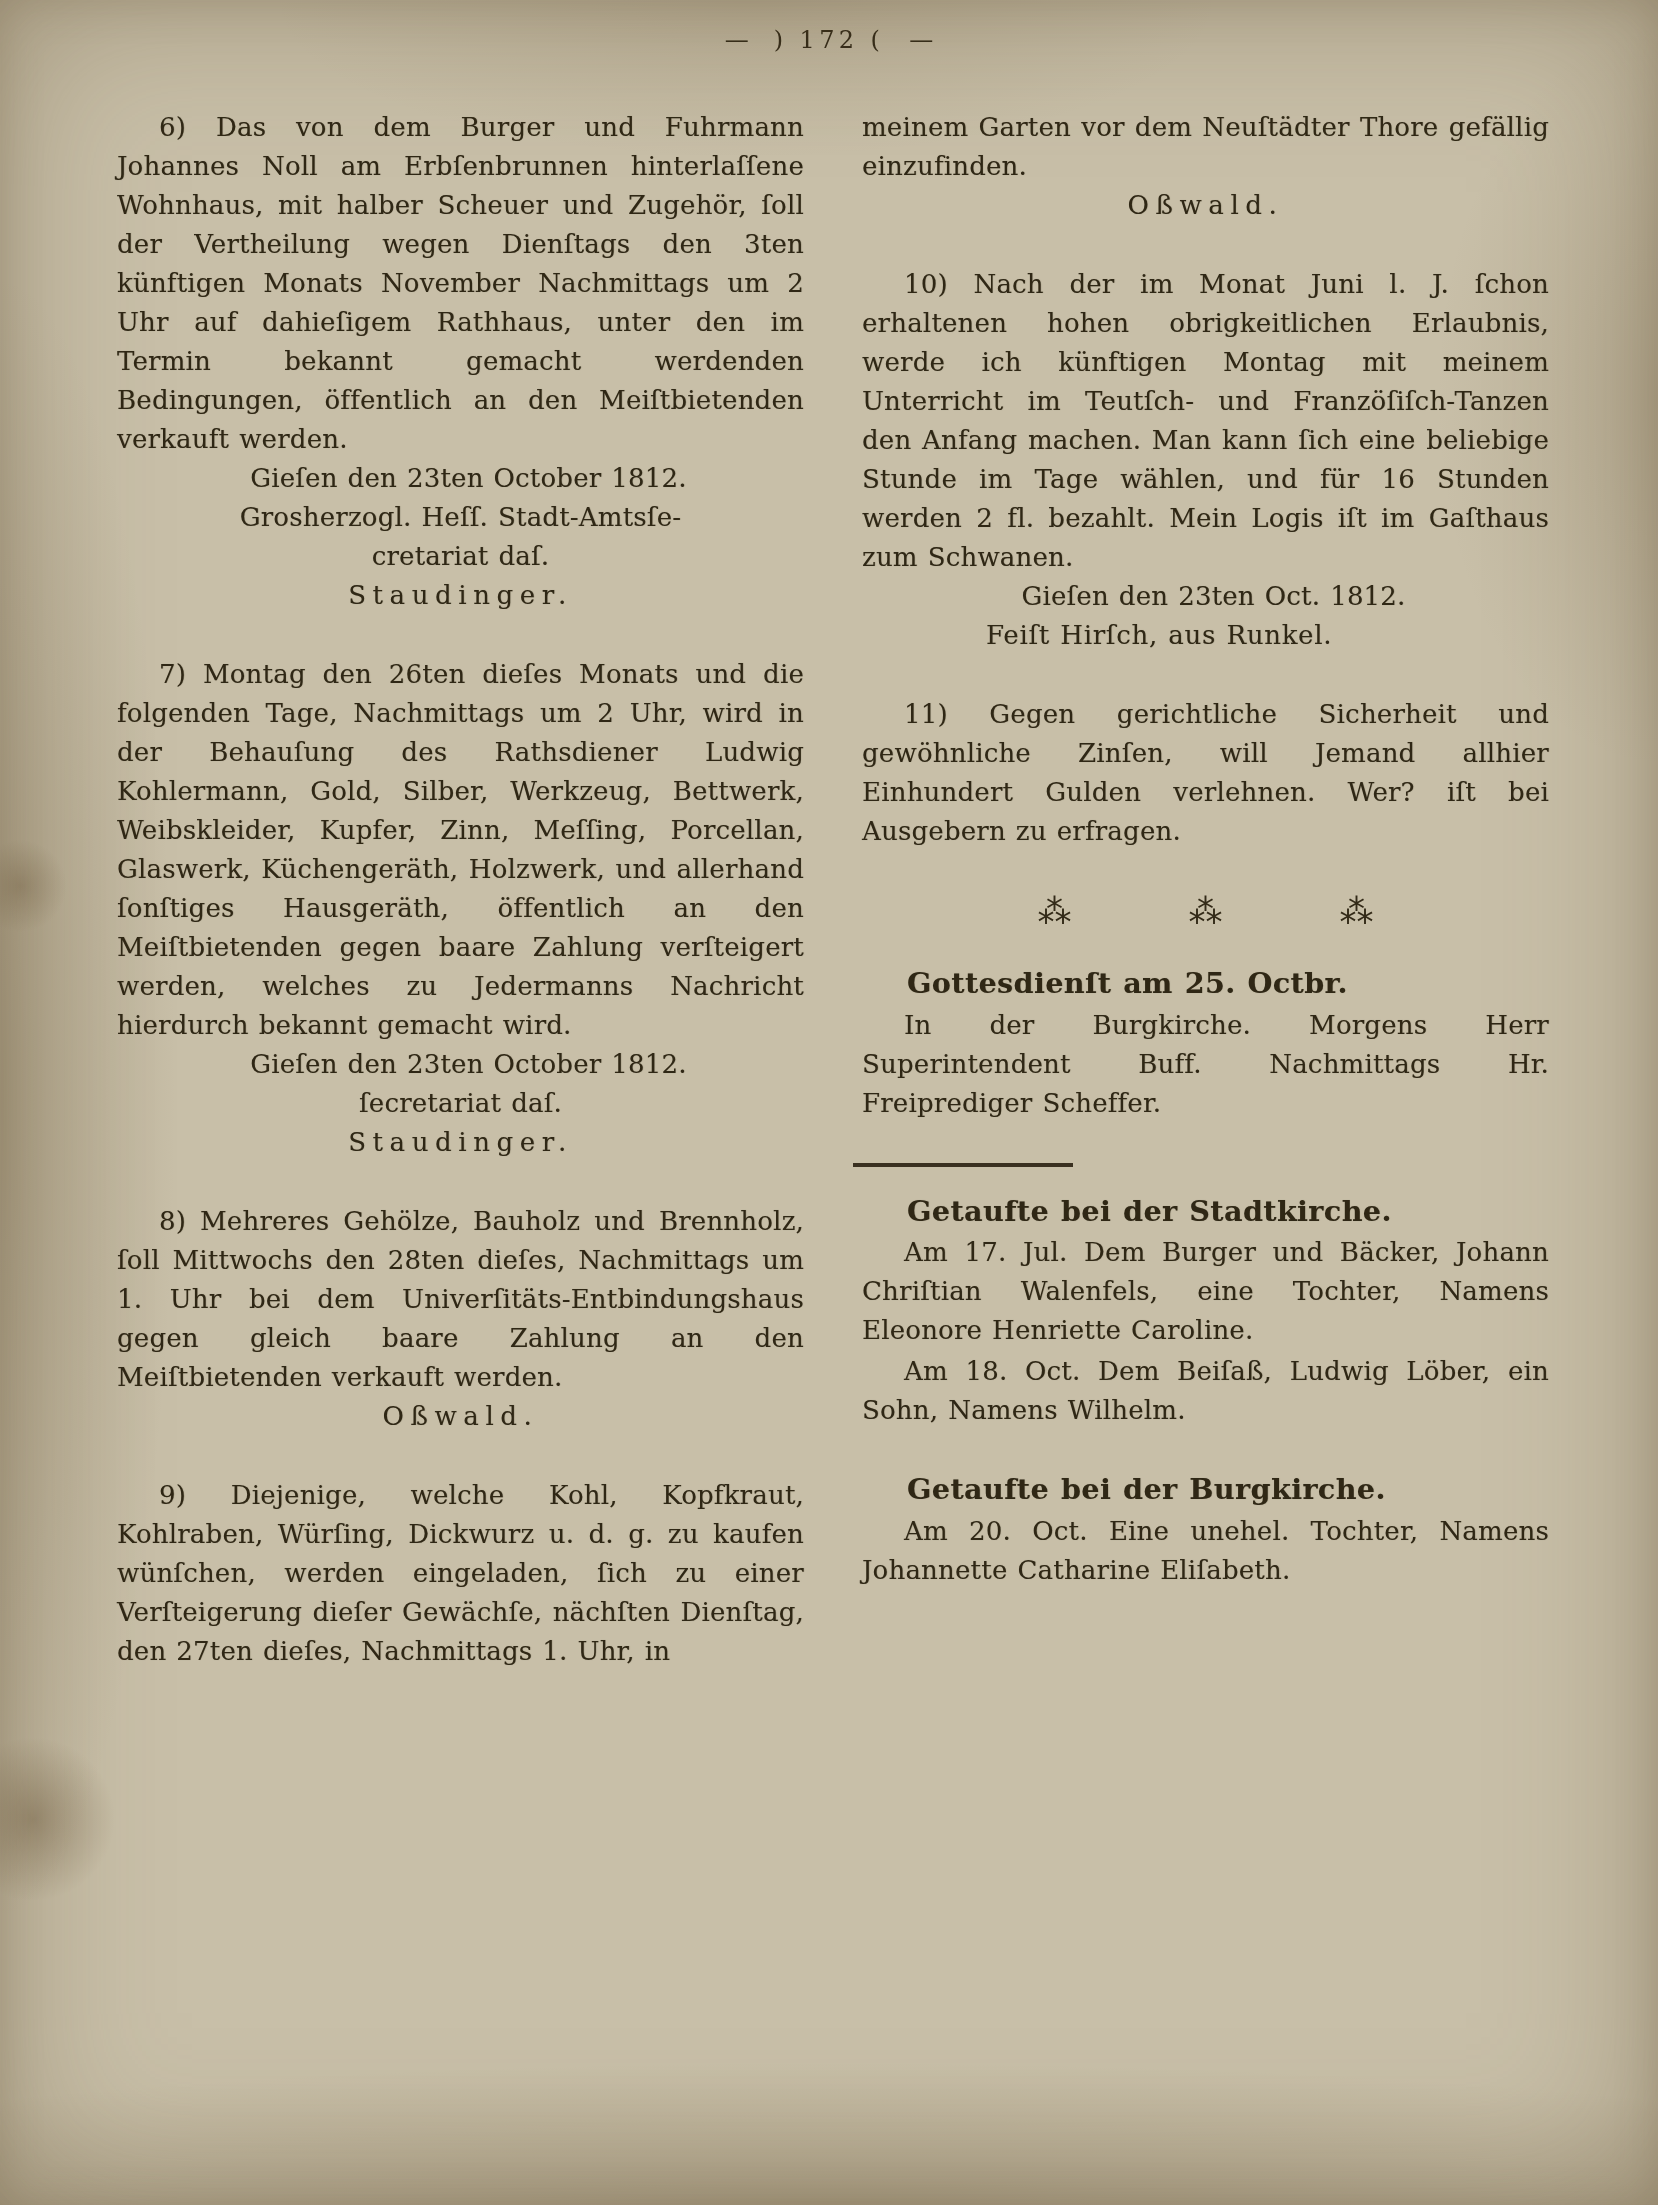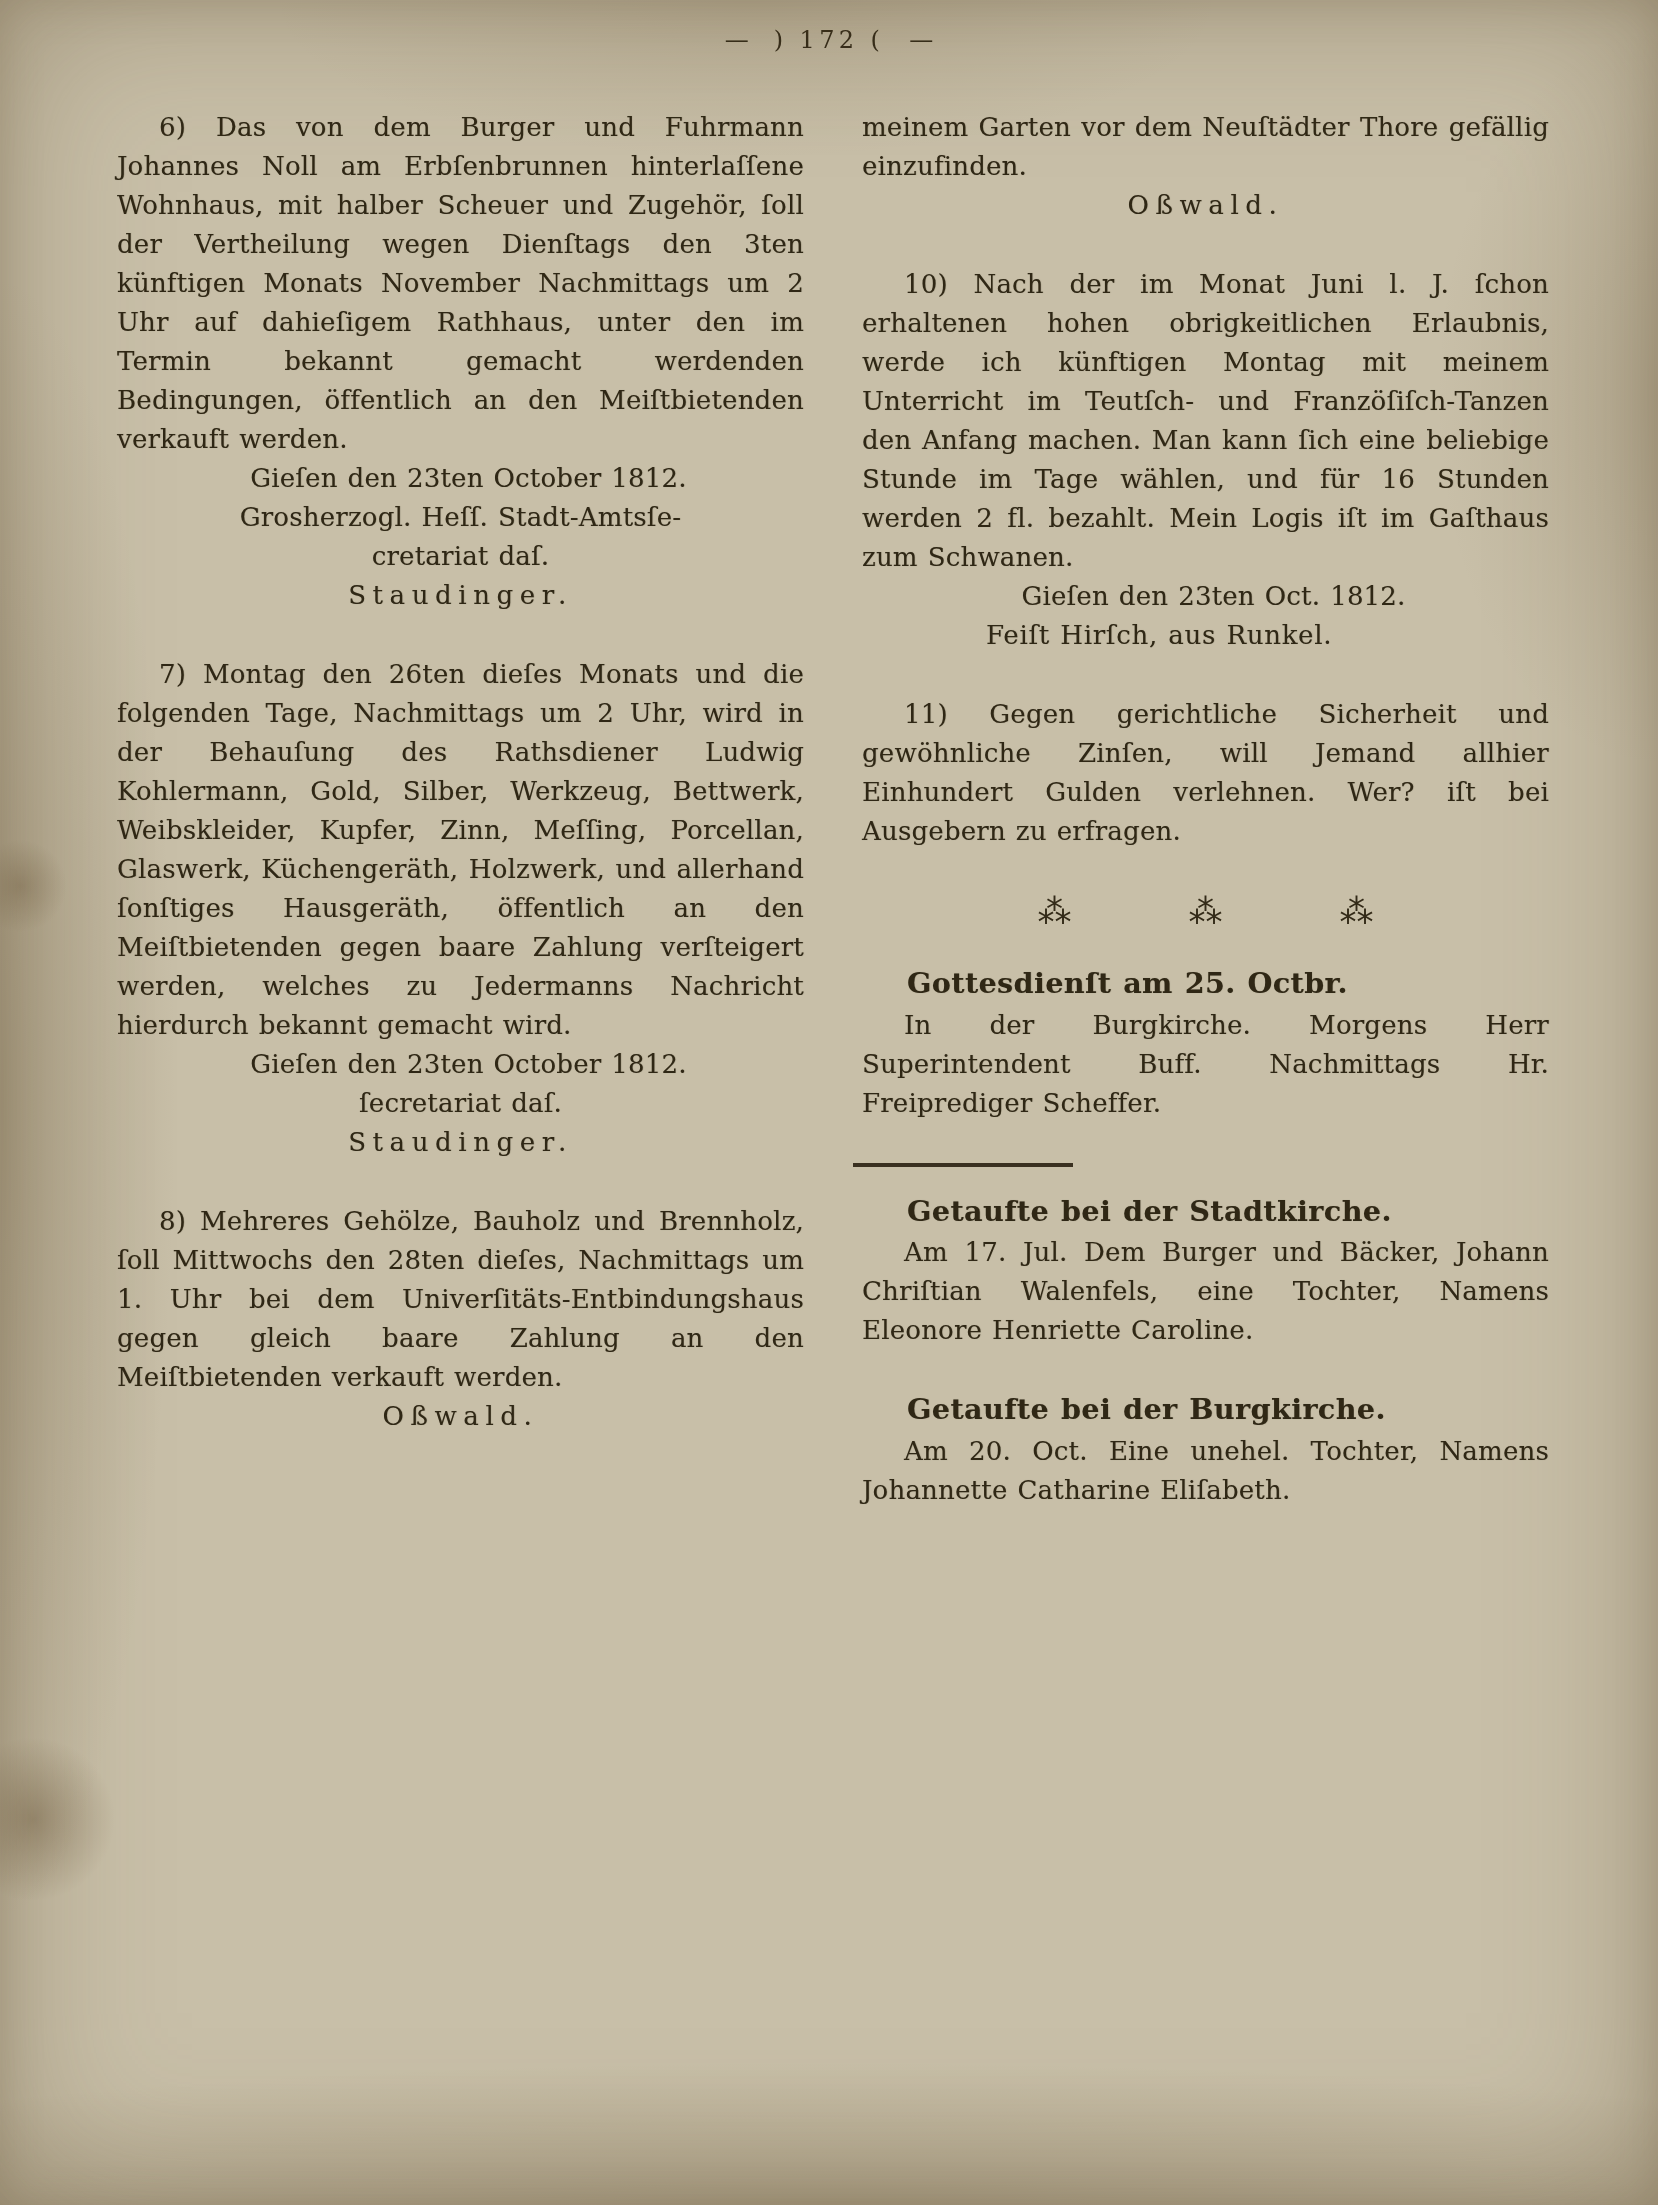--- a/index.html
+++ b/index.html
@@ -116,20 +116,23 @@
       <p class="dateline">Gieſen den 23ten October 1812.</p>
       <p class="attribution">ſecretariat daſ.</p>
       <p class="signature">Staudinger.</p>
     </article>
 
     <article class="notice">
       <p class="body">8) Mehreres Gehölze, Bauholz und Brennholz, ſoll Mittwochs den 28ten dieſes, Nachmittags um 1. Uhr bei dem Univerſitäts-Entbindungshaus gegen gleich baare Zahlung an den Meiſtbietenden verkauft werden.</p>
       <p class="signature">Oßwald.</p>
     </article>
 
+    <article class="notice">
+      <p class="body">9) Diejenige, welche Kohl, Kopfkraut, Kohlraben, Würſing, Dickwurz u. d. g. zu kaufen wünſchen, werden eingeladen, ſich zu einer Verſteigerung dieſer Gewächſe, nächſten Dienſtag, den 27ten dieſes, Nachmittags 1. Uhr, in</p>
+    </article>
 
   </section>
 
   <section class="column">
 
     <article class="notice">
       <p class="no-indent">meinem Garten vor dem Neuſtädter Thore gefällig einzufinden.</p>
       <p class="signature">Oßwald.</p>
     </article>
 
@@ -153,20 +156,21 @@
       <p class="section-heading">Gottesdienſt am 25. Octbr.</p>
       <p class="body">In der Burgkirche. Morgens Herr Superintendent Buff. Nachmittags Hr. Freiprediger Scheffer.</p>
     </section>
 
     <div class="rule"></div>
 
 
     <section class="block">
       <p class="section-heading">Getaufte bei der Stadtkirche.</p>
       <p class="body entry">Am 17. Jul. Dem Burger und Bäcker, Johann Chriſtian Walenfels, eine Tochter, Namens Eleonore Henriette Caroline.</p>
+      <p class="body entry">Am 18. Oct. Dem Beiſaß, Ludwig Löber, ein Sohn, Namens Wilhelm.</p>
     </section>
 
     <section class="block">
       <p class="section-heading">Getaufte bei der Burgkirche.</p>
       <p class="body entry">Am 20. Oct. Eine unehel. Tochter, Namens Johannette Catharine Eliſabeth.</p>
     </section>
 
   </section>
 
 </div>

